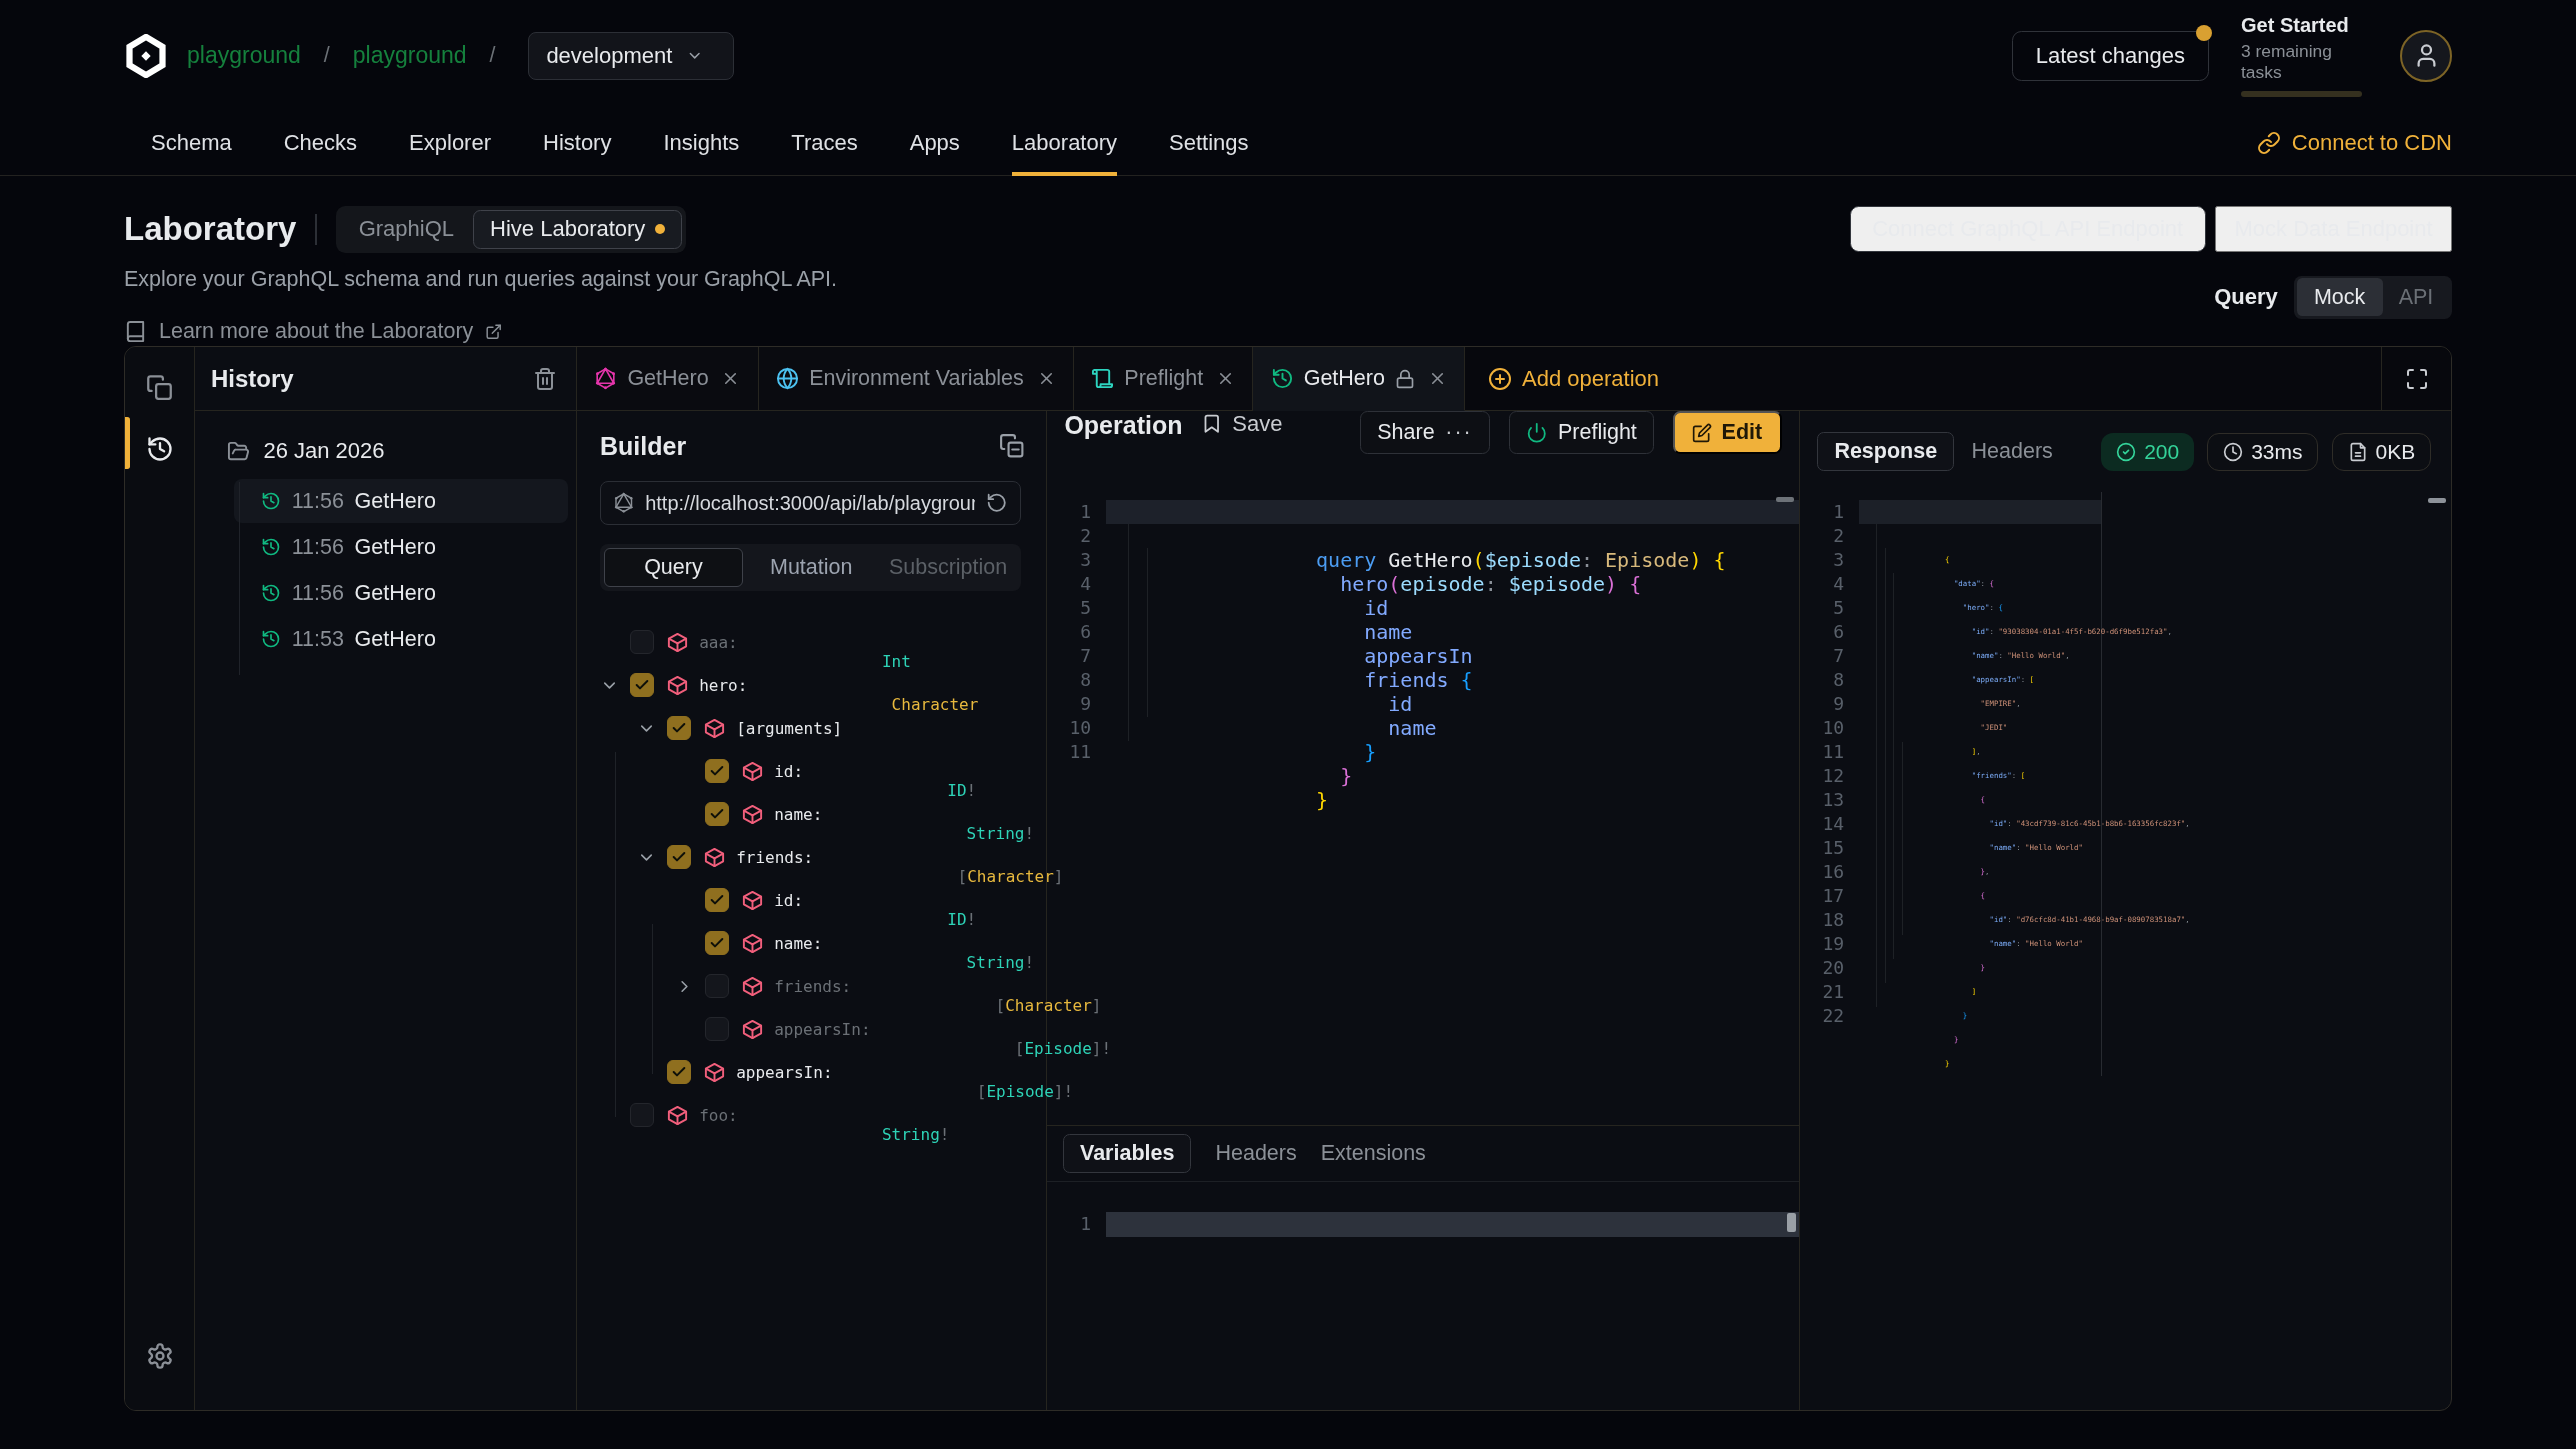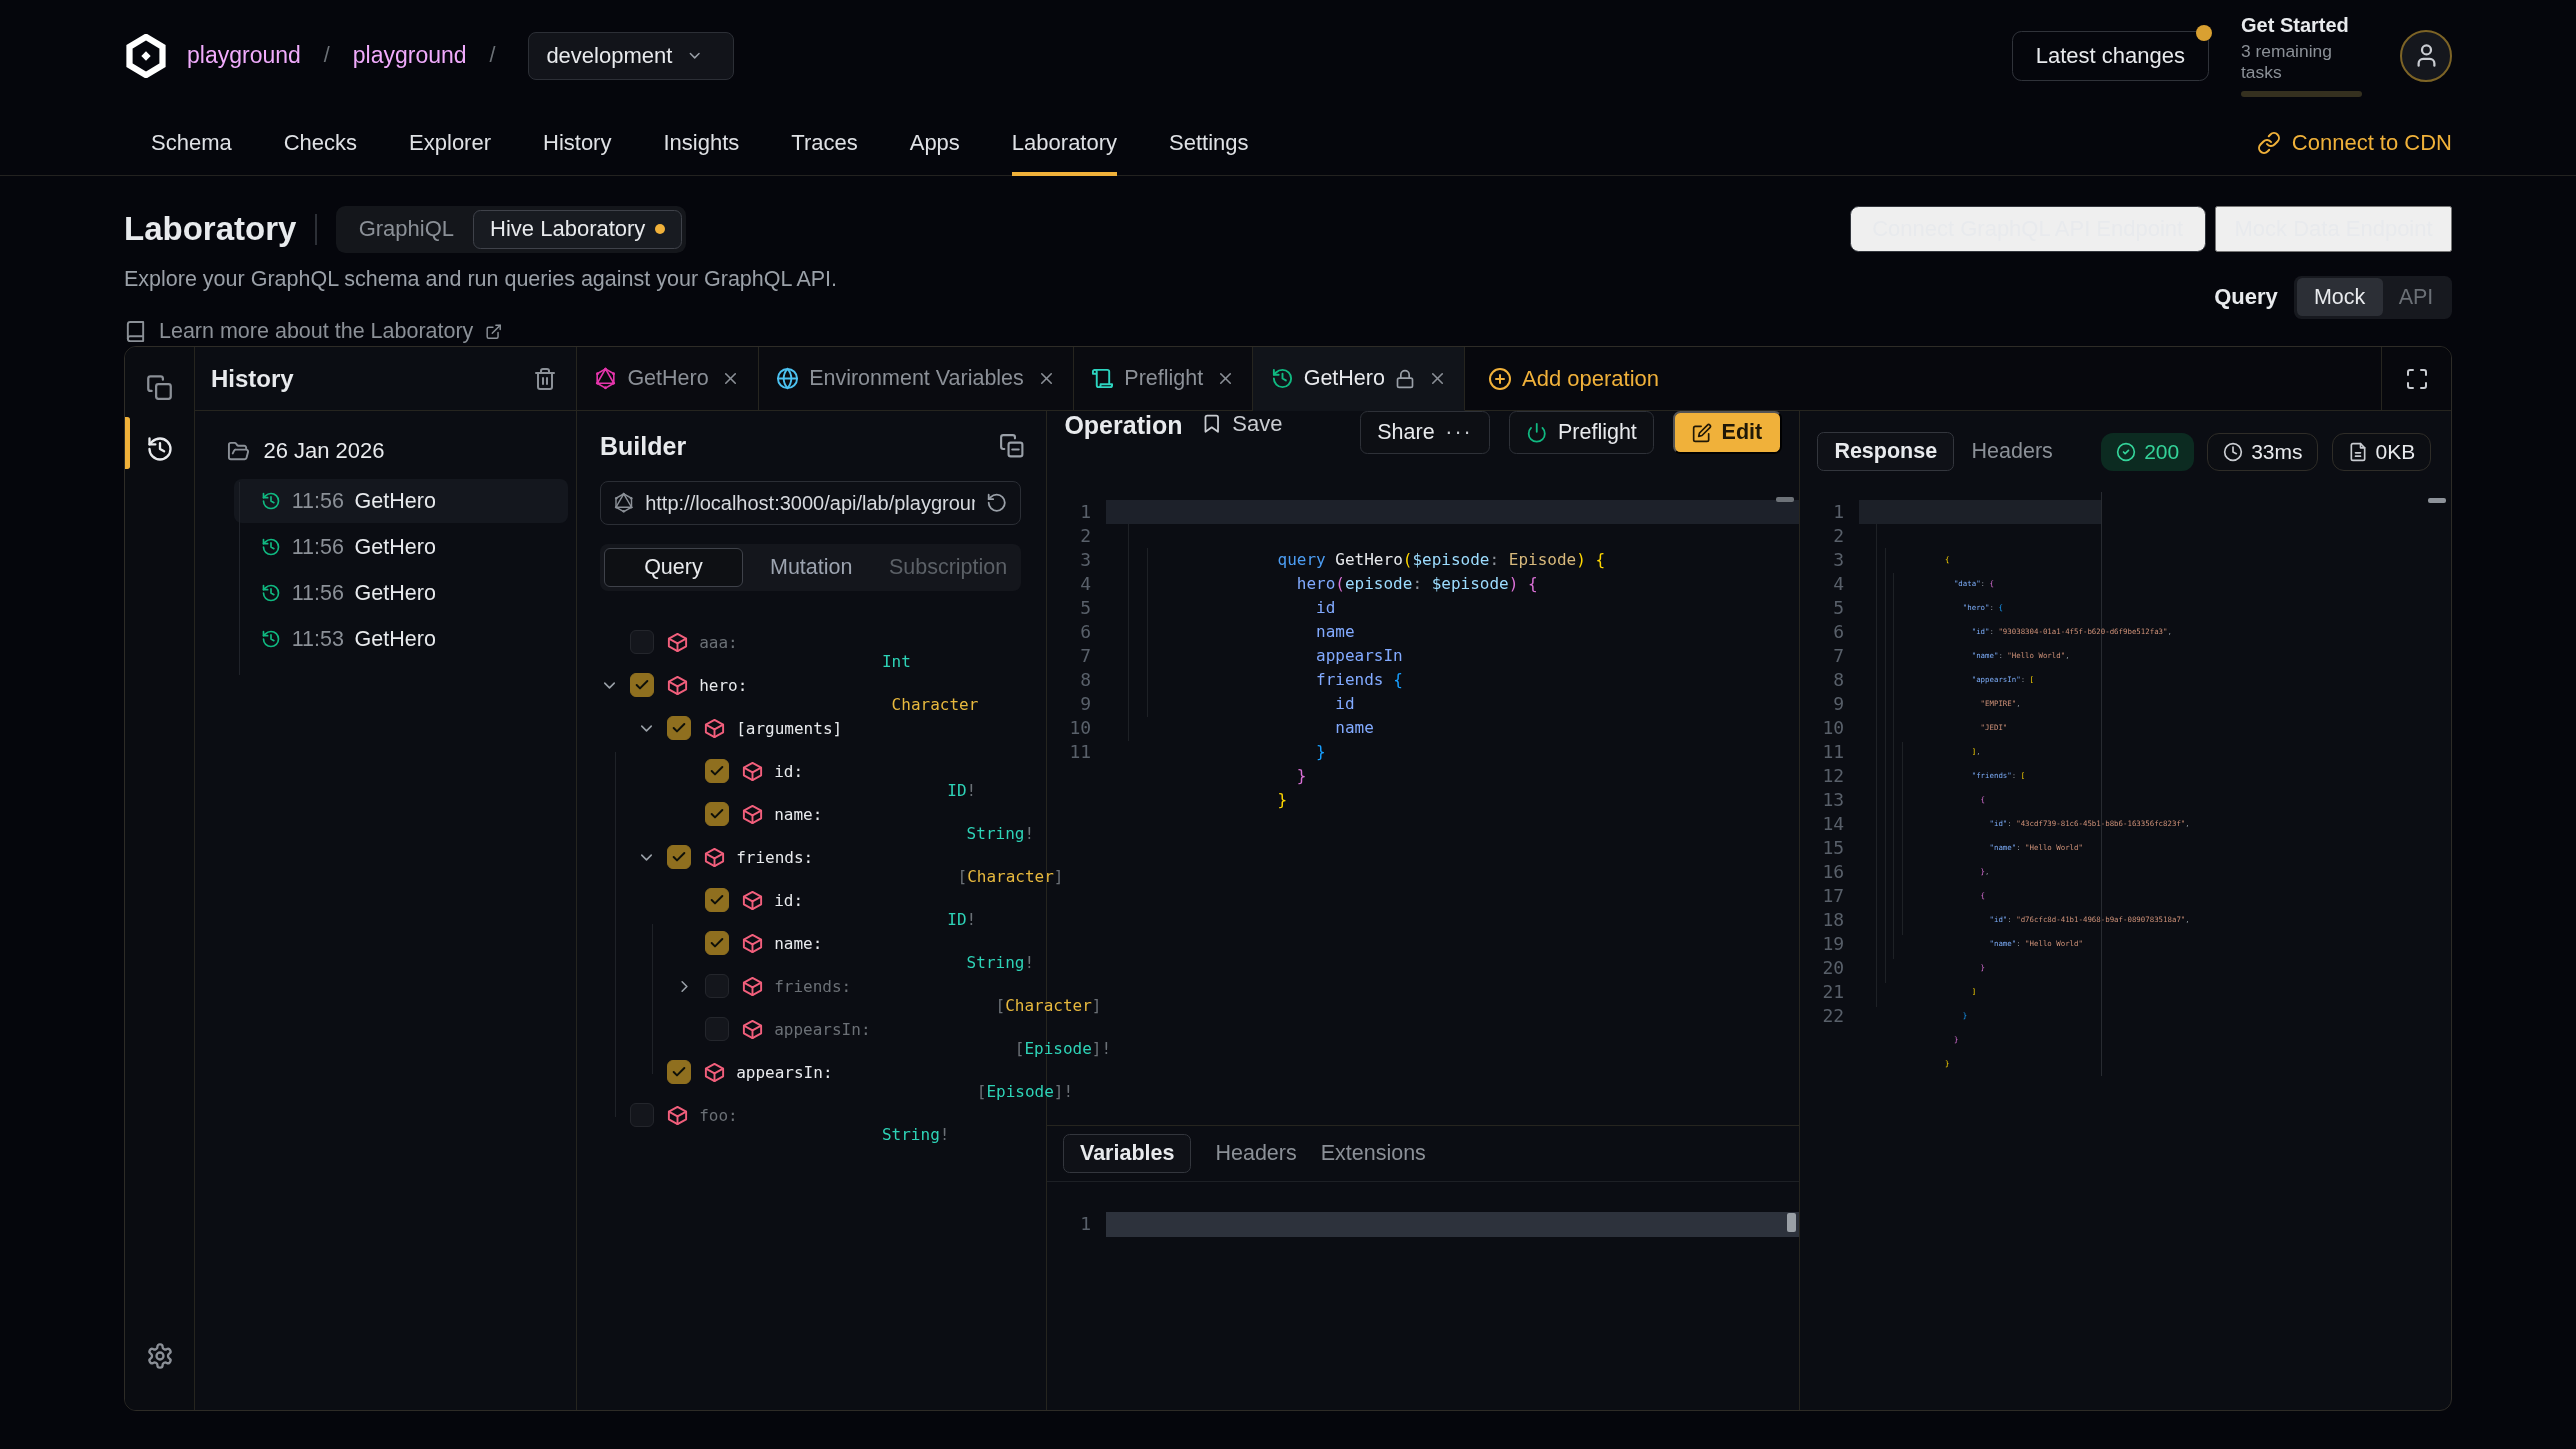--- a/index.html
+++ b/index.html
@@ -4,21 +4,21 @@
 <style>
   * { box-sizing: border-box; margin: 0; padding: 0; }
   html,body { width:2576px; height:1449px; background:#05060c; overflow:hidden;
     font-family:"Liberation Sans", sans-serif; color:#e8eaed; }
   svg { display:block; }
 
   
   .topbar { height:111px; display:flex; align-items:center; padding:0 124px; }
   .brand { display:flex; align-items:center; gap:19px; }
   .logo { color:#fff; }
-  .crumb { font-size:23px; font-weight:500; color:#f0abfc; }
+  .crumb { font-size:23px; font-weight:500; color:#15803d; }
   .crumb-sep { font-size:21.5px; color:#6b7076; margin:0 4px; }
   .env-dd { display:flex; align-items:center; gap:13.4px; height:48px; padding:0 17.4px;
     background:#12141a; border:1.3px solid #2c2f36; border-radius:8px; margin-left:9.4px;
     font-size:22px; color:#e8eaed; cursor:pointer; }
   .env-dd .chev { color:#9aa0a8; }
   .top-right { margin-left:auto; display:flex; align-items:center; gap:32px; }
   .latest-btn { position:relative; height:50px; padding:0 23px; display:flex; align-items:center;
     border:1.3px solid #30333a; border-radius:9.4px; font-size:22px; color:#e8eaed; }
   .lc-dot { position:absolute; top:-6.7px; right:-4px; width:16px; height:16px;
     border-radius:50%; background:#d9a031; }
@@ -168,21 +168,21 @@
   .btn-amber { height:43px; padding:0 17.4px; display:flex; align-items:center; gap:9.4px;
     background:#f0b13a; border-radius:7.4px; font-size:21.5px; font-weight:600; color:#201807; }
 
   .editor { position:relative; padding-top:8px; }
   .op-editor { flex:1; min-height:0; }
   .ed-line { display:flex; height:24px; }
   .gut { width:59px; flex:none; text-align:right; padding-right:14.8px; font-size:18px; line-height:24px;
     color:#59606a; font-family:"DejaVu Sans Mono", monospace; }
   .lcode { flex:1; white-space:pre; font-family:"DejaVu Sans Mono", monospace; line-height:24px;
     padding-left:17.4px; min-width:0; }
-  .op-editor .lcode { font-size:16px; }
+  .op-editor .lcode { font-size:20px; }
   .op-editor .ed-line[data-current="true"] .lcode { background:#1d212a; }
   .guide { position:absolute; width:1.3px; background:#1e2126; }
   .op-g1 { left:81px; top:32px;  height:217px; }
   .op-g2 { left:100px; top:56px;  height:169px; }
   .scroll-dash { position:absolute; width:17.4px; height:4.7px; border-radius:2px; background:#6d7278; }
   .op-dash { top:5.4px; right:5.4px; }
 
   .tok [data-c], .lcode span { display:inline; }
   [data-c="kw"]  { color:#4c9df3; }
   [data-c="fn"]  { color:#e8eaed; }

